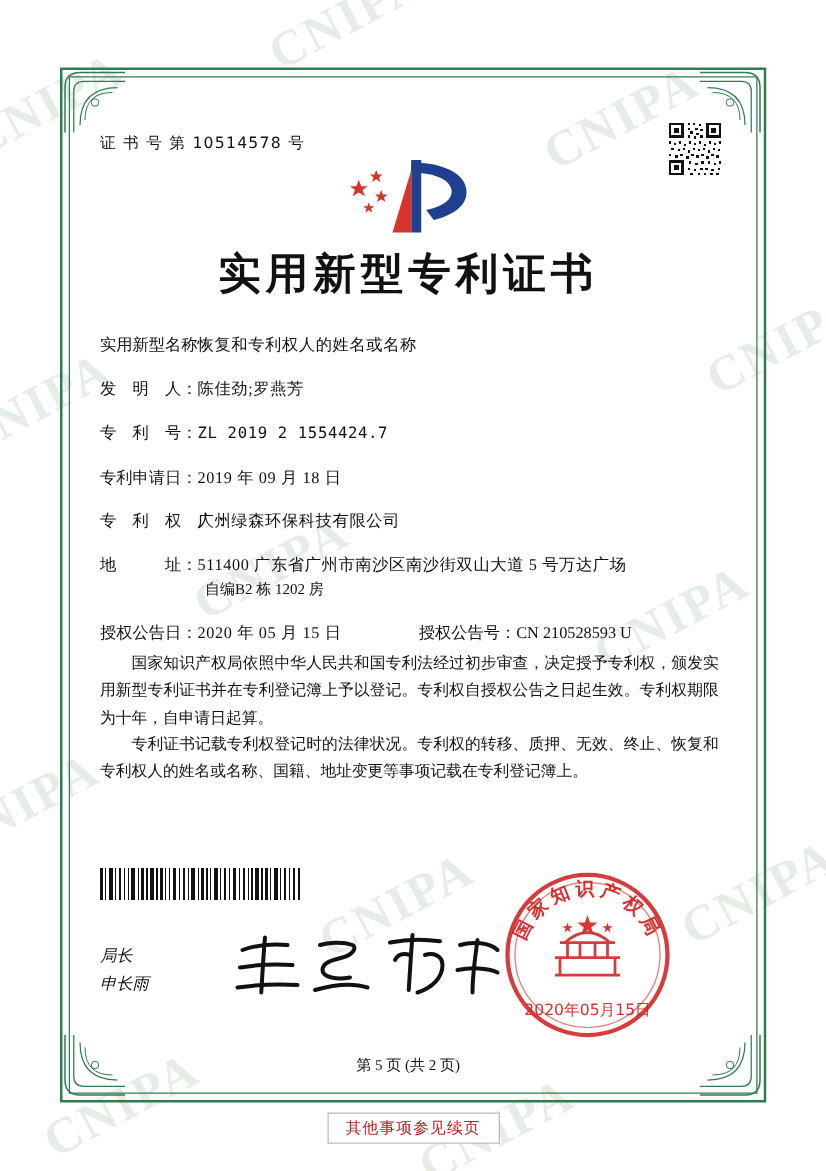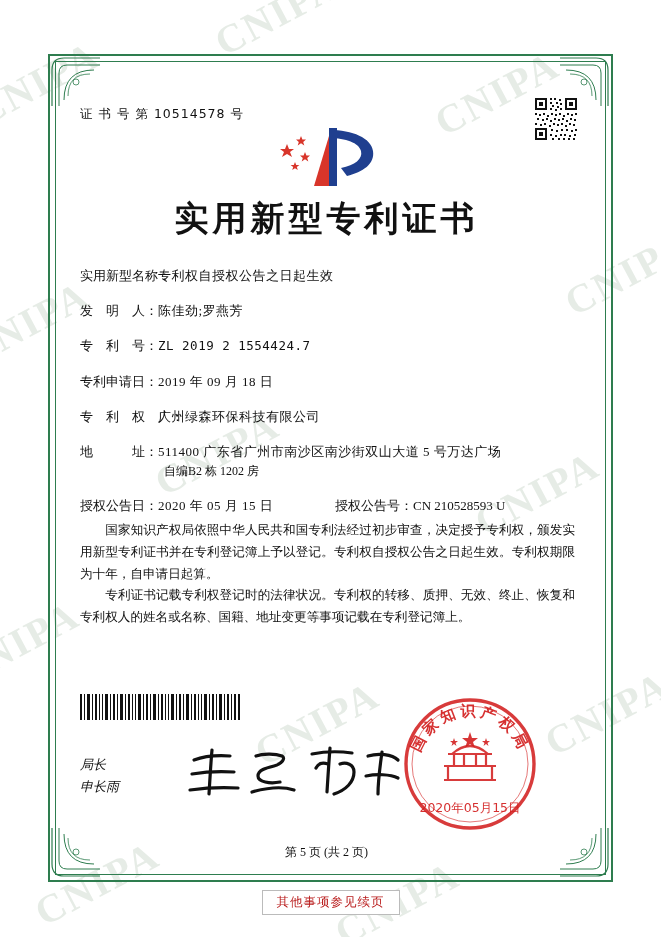--- a/index.html
+++ b/index.html
@@ -328,21 +328,21 @@
           <polygon points="28,38 29.2,41 32.4,41 29.8,43 30.8,46 28,44.2 25.2,46 26.2,43 23.6,41 26.8,41"></polygon>
         </g>
       </svg>
     </div>
 
     <div class="title">实用新型专利证书</div>
 
     <div class="fields">
 
       <div class="f-row">
-        <span class="f-label">实用新型名称：</span><span class="f-value">专利权自授权公告之日起生效</span>
+        <span class="f-label">实用新型名称：</span><span class="f-value">恢复和专利权人的姓名或名称</span>
       </div>
 
       <div class="f-row">
         <span class="f-label">发　明　人：</span><span class="f-value">陈佳劲;罗燕芳</span>
       </div>
 
       <div class="f-row">
         <span class="f-label">专　利　号：</span><span class="f-value mono">ZL 2019 2 1554424.7</span>
       </div>
 

